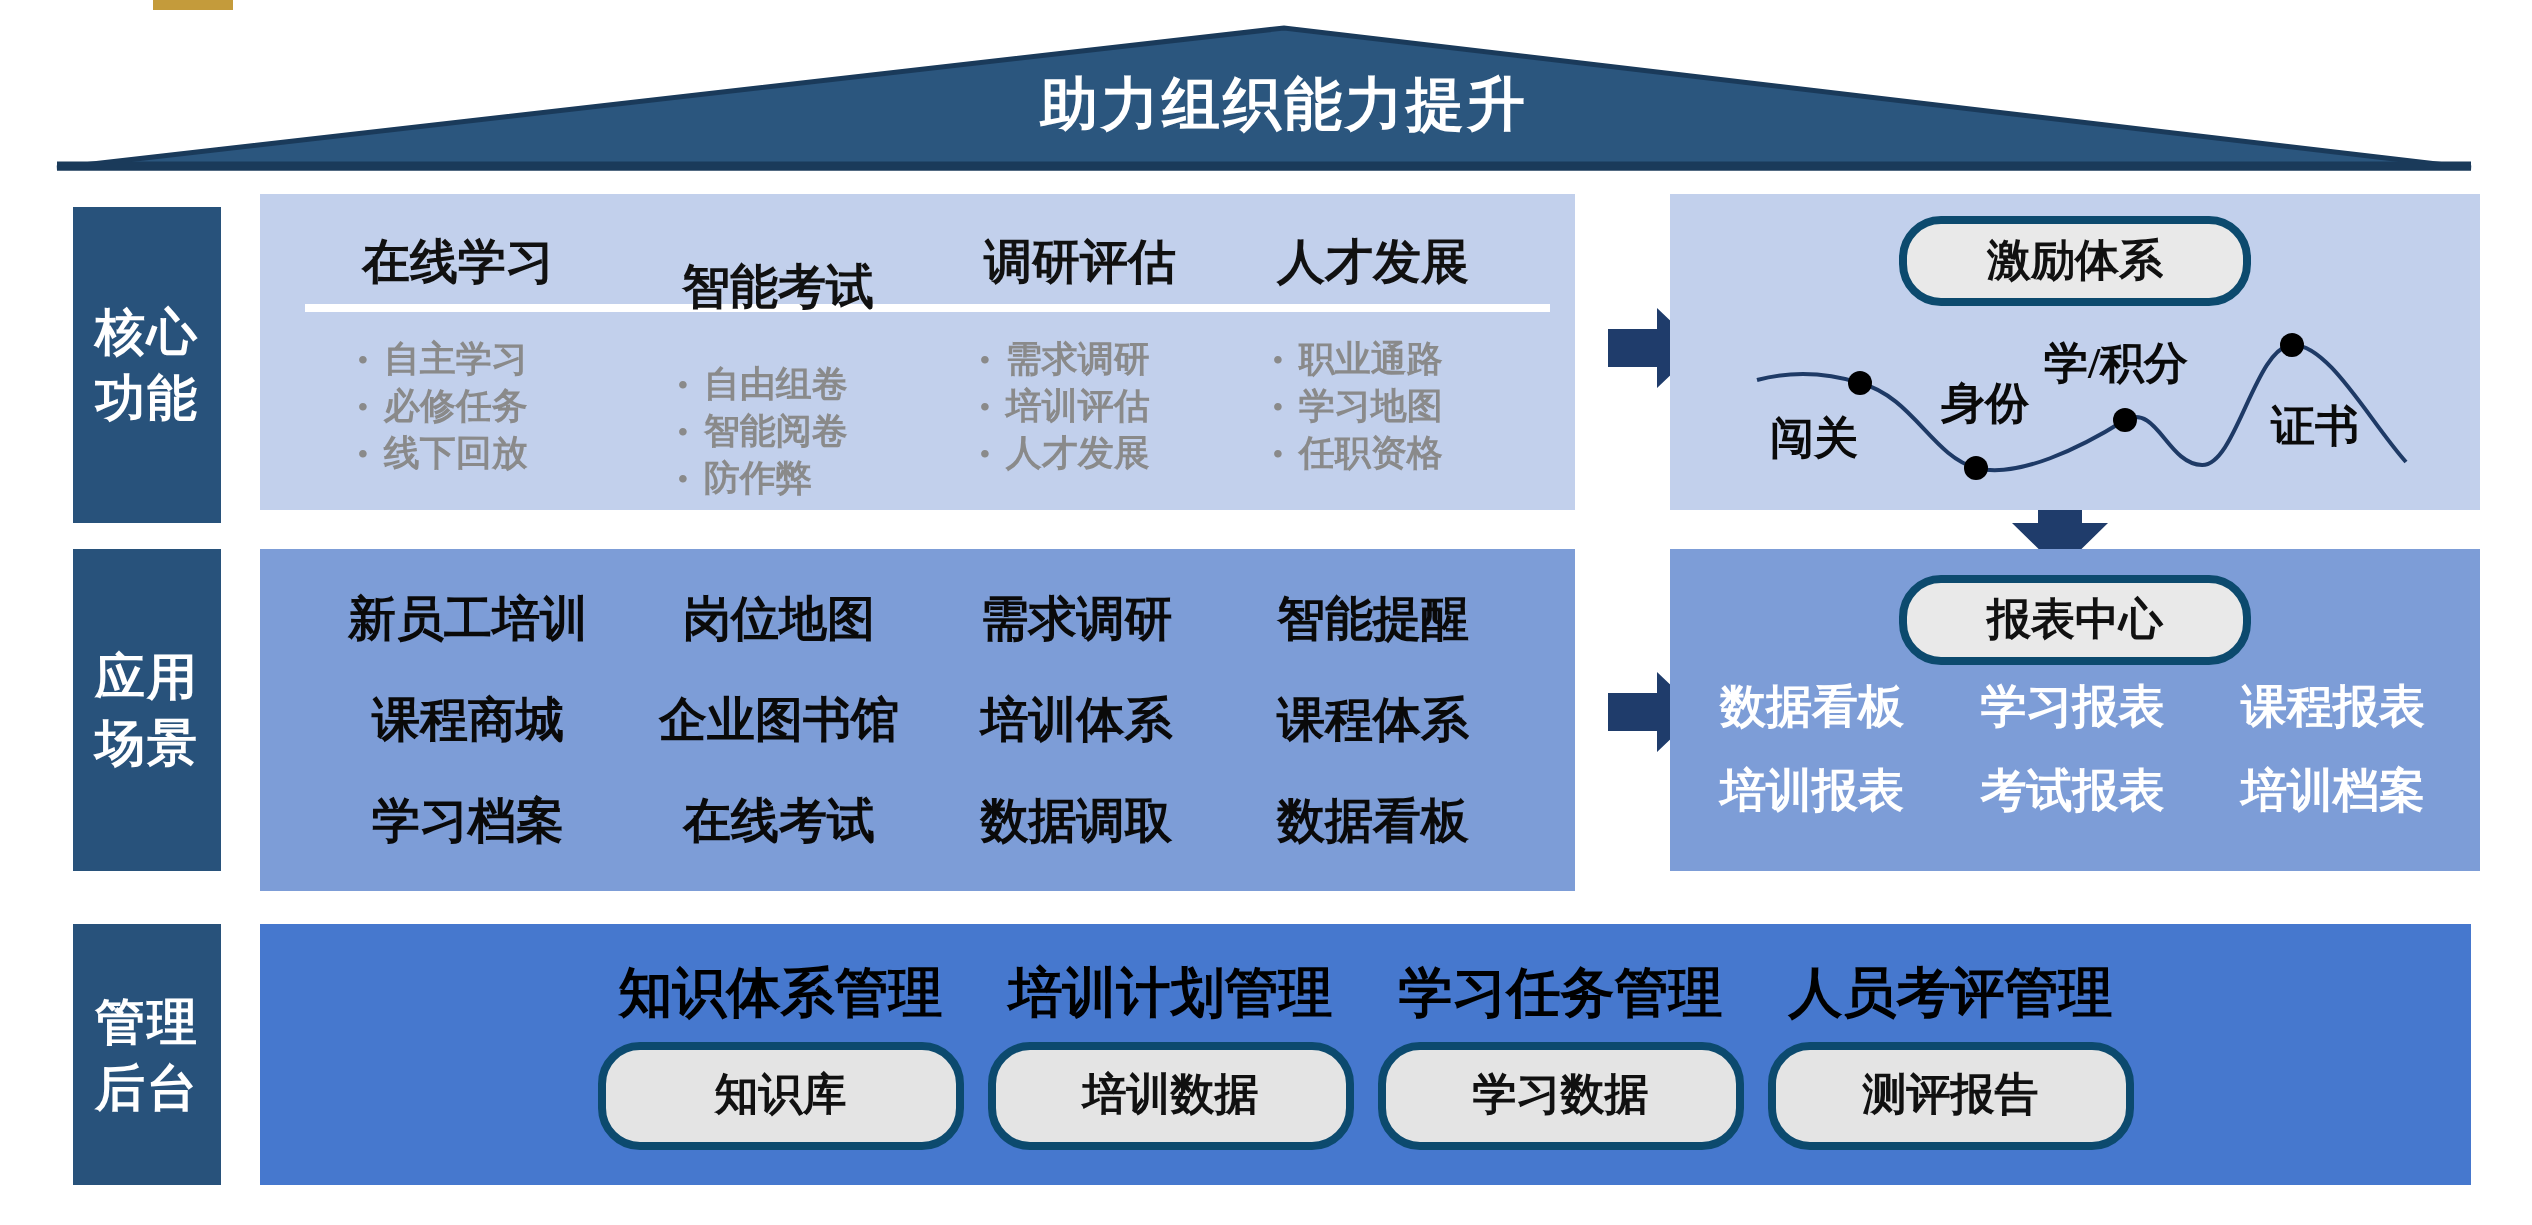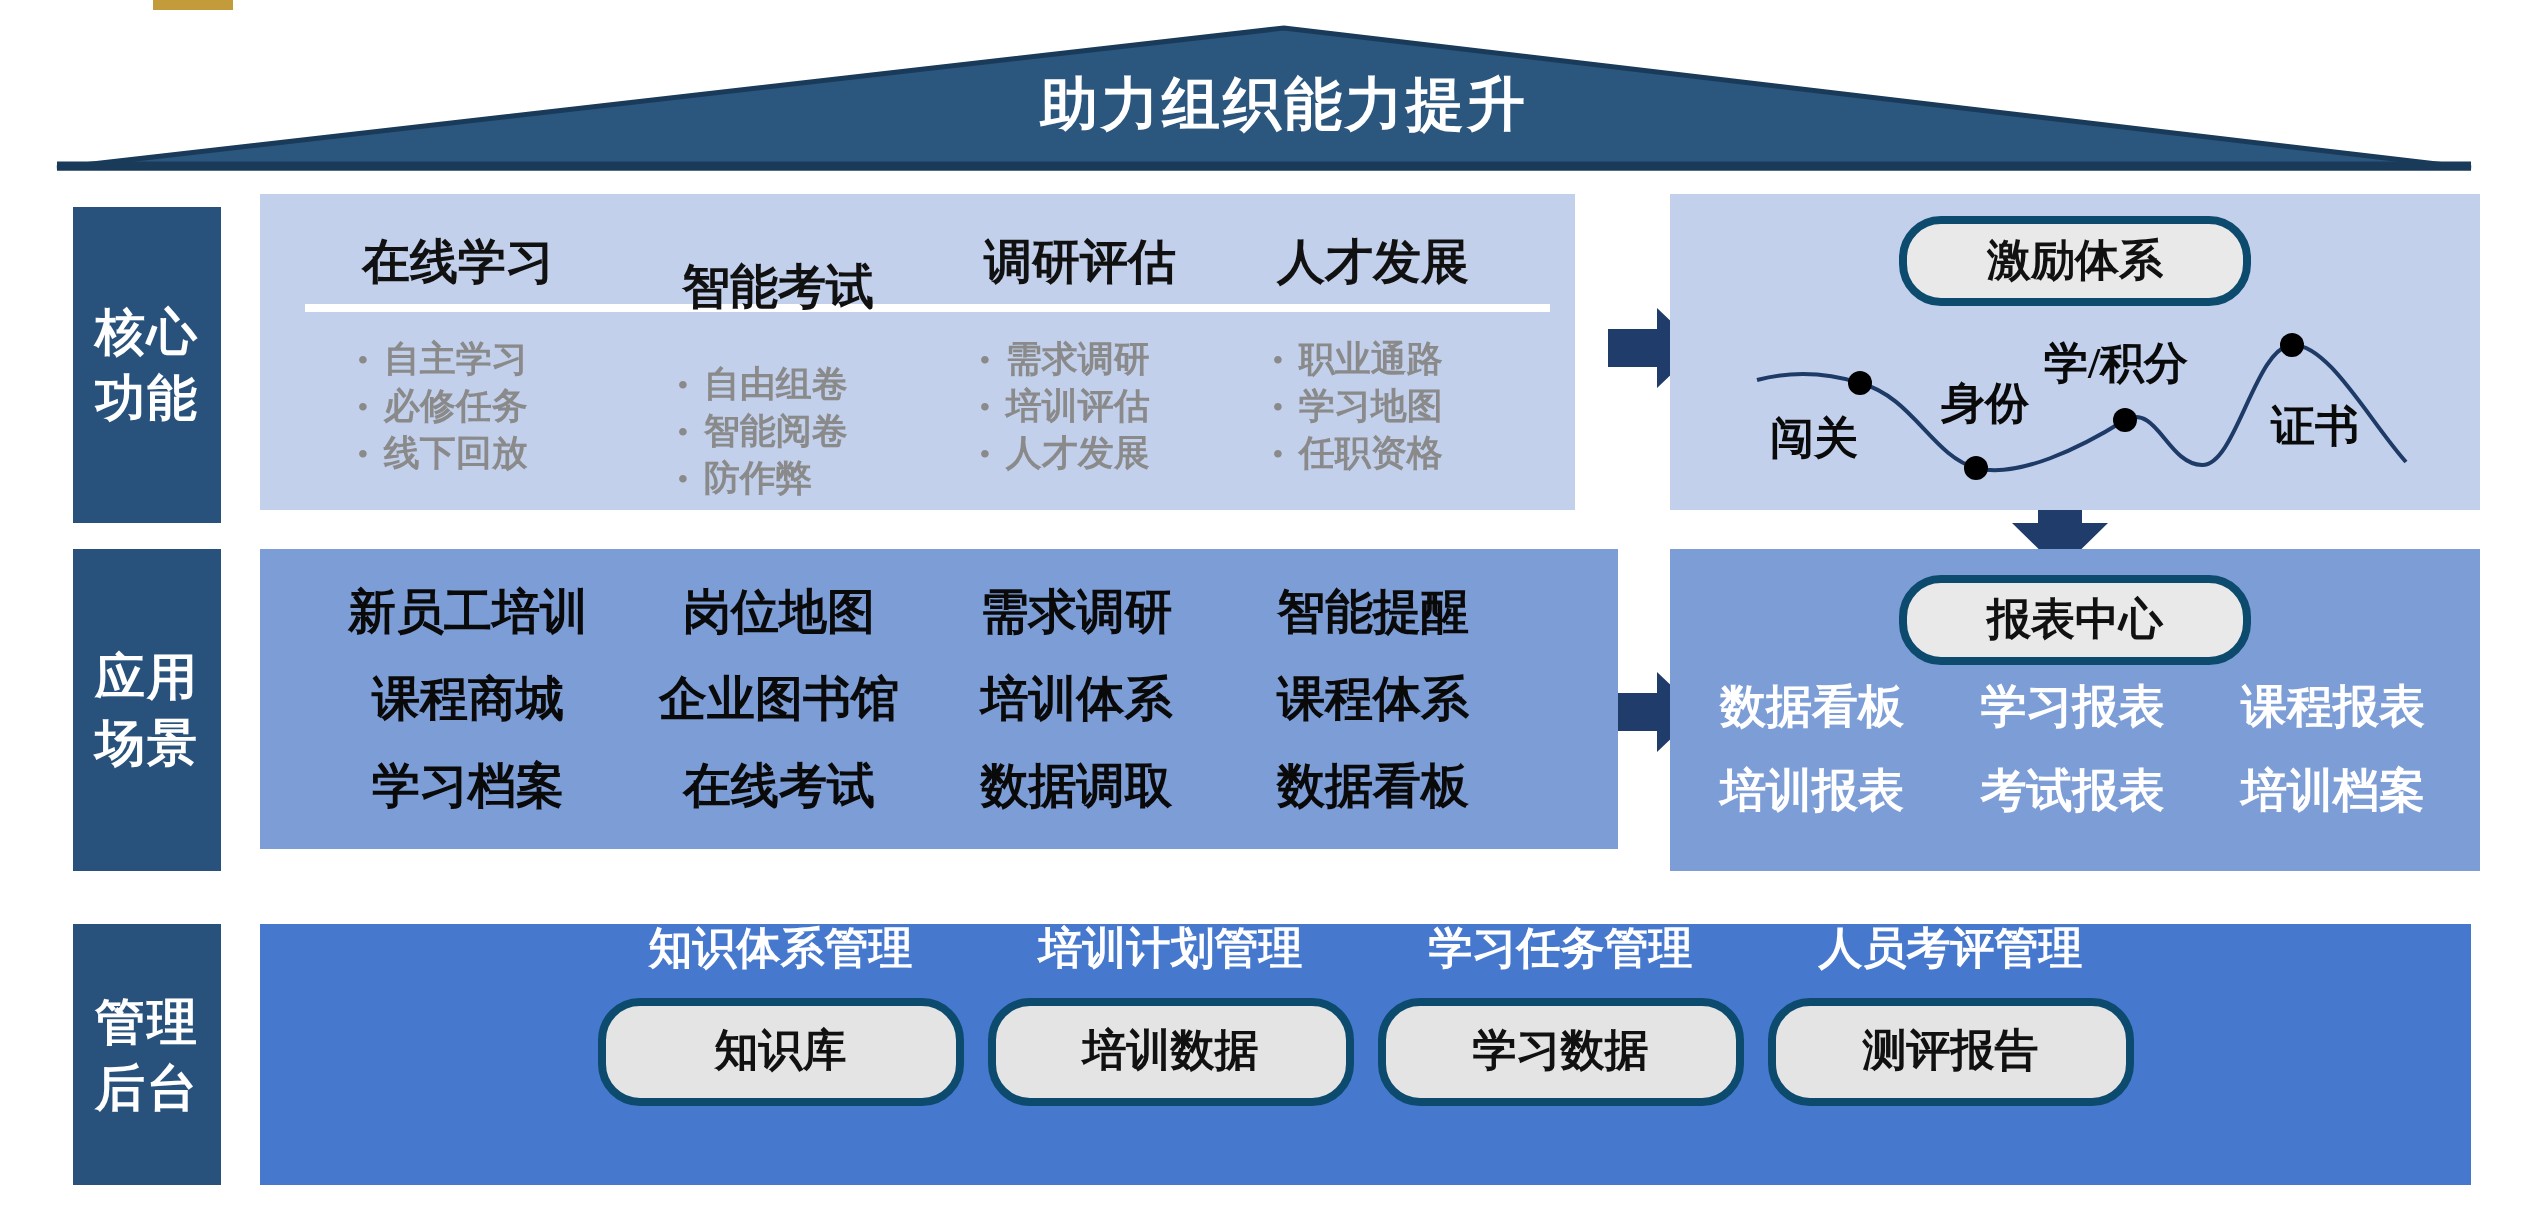--- a/index.html
+++ b/index.html
@@ -40,42 +40,42 @@
   
   .pill{
     background:#E9E9E9;border:8px solid #0c4a6e;border-radius:42px;
     color:#111111;font-weight:700;text-align:center;white-space:nowrap;
   }
   .pill-top{width:336px;height:74px;font-size:44px;line-height:74px;margin:22px auto 0 auto;}
   
   #incentive-panel{left:1670px;top:194px;width:810px;height:316px;}
   #curve-svg{left:0;top:0;width:810px;height:316px;}
   
-  #scenario-panel{left:260px;top:549px;width:1315px;height:300px;padding-left:43px;}
+  #scenario-panel{left:260px;top:549px;width:1315px;height:342px;}
   #scenario-grid{
     position:absolute;left:48px;top:20px;right:52px;bottom:20px;
     display:grid;grid-template-columns:320px 302px 293px 300px;grid-template-rows:repeat(3,1fr);
   }
   .scenario-cell{
     display:flex;align-items:center;justify-content:center;
     font-size:48px;font-weight:700;color:#0A0A0A;white-space:nowrap;
   }
   
   #report-panel{left:1670px;top:549px;width:810px;height:322px;}
   #report-panel .pill-top{margin-top:26px;}
   .report-rows{margin-top:16px;display:flex;flex-direction:column;gap:32px;}
   .report-row{
     display:flex;justify-content:space-between;padding:0 55px 0 50px;
     font-size:46px;font-weight:700;color:#ffffff;line-height:52px;white-space:nowrap;
   }
   
   #admin-panel{left:260px;top:924px;width:2211px;height:261px;display:flex;justify-content:center;}
   .admin-module{width:390px;display:flex;flex-direction:column;align-items:center;}
   .admin-module .hd{
-    font-size:44px;font-weight:700;color:#ffffff;line-height:50px;white-space:nowrap;
+    margin-top:44px;font-size:54px;font-weight:700;color:#000000;line-height:50px;white-space:nowrap;
   }
   .pill-admin{width:350px;height:92px;font-size:44px;line-height:90px;margin-top:24px;background:#E4E4E4;}
   
   #gold-bar{left:153px;top:0;width:80px;height:10px;background:#C49B3B;}
   svg{display:block;}
   .curve-label{font-size:44px;font-weight:700;fill:#0A0A0A;}
 </style>
 </head>
 <body>
 

